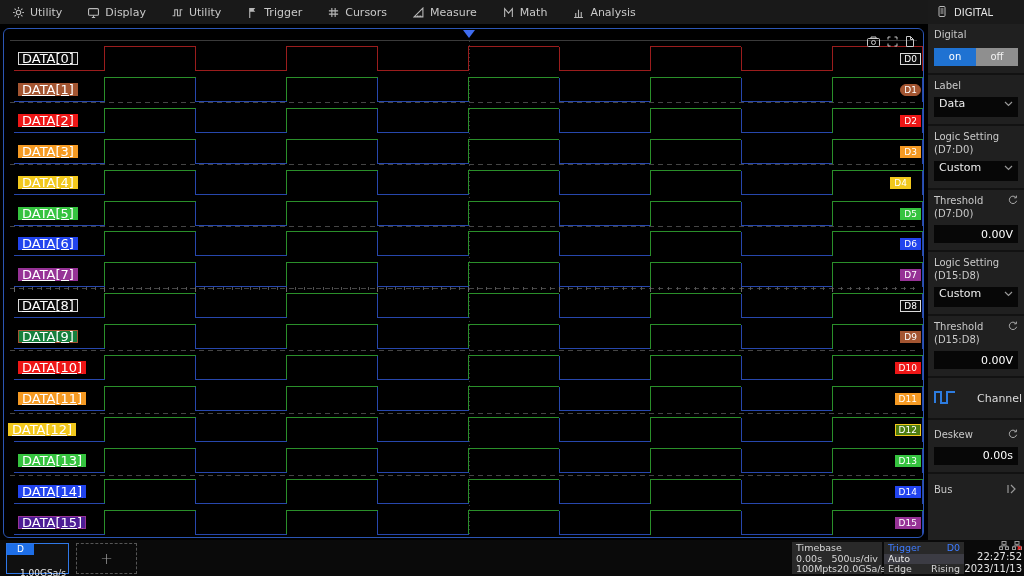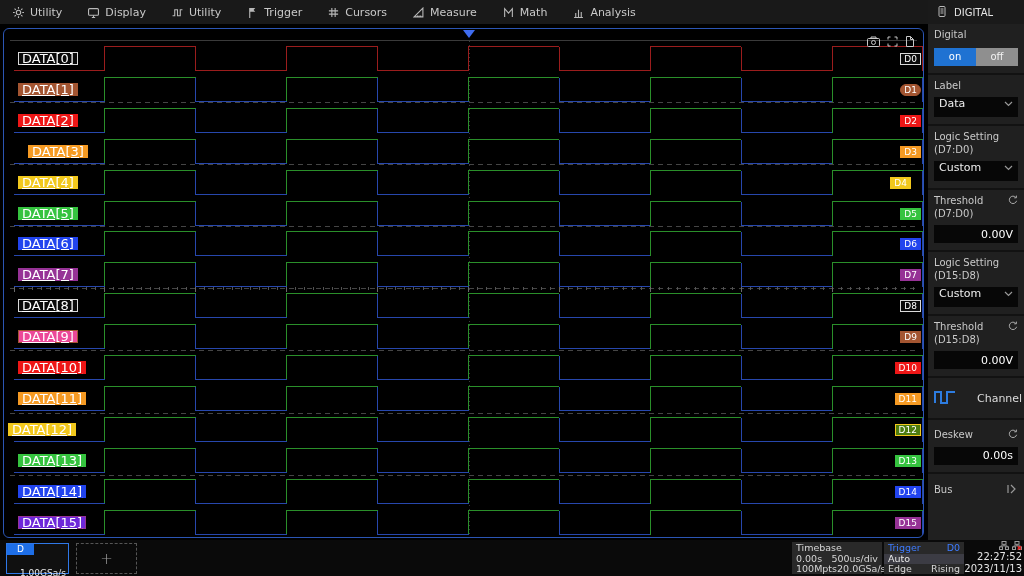--- a/index.html
+++ b/index.html
@@ -348,45 +348,45 @@
             </g>
           </svg>
       </span>
     </div>
   <div class="ch-label" style="left: 14px; top: 23px; background: rgb(10, 10, 10); border-color: rgb(217, 217, 217);">DATA[0]</div>
       <div class="ch-badge" style="right: 2px; top: 24px; background: rgb(10, 10, 10); border-color: rgb(217, 217, 217);">D0</div>
       <div class="ch-label" style="left: 14px; top: 54px; background: rgb(163, 85, 49); border-color: rgb(163, 85, 49);">DATA[1]</div>
       <div class="ch-badge" style="right: 2px; top: 55px; background: rgb(163, 85, 49); border-color: rgb(163, 85, 49); border-radius: 6px;">D1</div>
       <div class="ch-label" style="left: 14px; top: 85px; background: rgb(238, 22, 22); border-color: rgb(238, 22, 22);">DATA[2]</div>
       <div class="ch-badge" style="right: 2px; top: 86px; background: rgb(238, 22, 22); border-color: rgb(238, 22, 22);">D2</div>
-      <div class="ch-label" style="left: 24px; top: 116px; background: rgb(245, 154, 35); border-color: rgb(245, 154, 35);">DATA[3]</div>
+      <div class="ch-label" style="left: 14px; top: 116px; background: rgb(245, 154, 35); border-color: rgb(245, 154, 35);">DATA[3]</div>
       <div class="ch-badge" style="right: 2px; top: 117px; background: rgb(245, 154, 35); border-color: rgb(245, 154, 35);">D3</div>
       <div class="ch-label" style="left: 14px; top: 147px; background: rgb(242, 200, 28); border-color: rgb(242, 200, 28);">DATA[4]</div>
       <div class="ch-badge" style="right: 12px; top: 148px; background: rgb(242, 200, 28); border-color: rgb(242, 200, 28);">D4</div>
       <div class="ch-label" style="left: 14px; top: 178px; background: rgb(53, 195, 63); border-color: rgb(53, 195, 63);">DATA[5]</div>
       <div class="ch-badge" style="right: 2px; top: 179px; background: rgb(53, 195, 63); border-color: rgb(53, 195, 63);">D5</div>
       <div class="ch-label" style="left: 14px; top: 208px; background: rgb(34, 68, 238); border-color: rgb(34, 68, 238);">DATA[6]</div>
       <div class="ch-badge" style="right: 2px; top: 209px; background: rgb(34, 68, 238); border-color: rgb(34, 68, 238);">D6</div>
       <div class="ch-label" style="left: 14px; top: 239px; background: rgb(150, 50, 150); border-color: rgb(150, 50, 150);">DATA[7]</div>
       <div class="ch-badge" style="right: 2px; top: 240px; background: rgb(150, 50, 150); border-color: rgb(150, 50, 150);">D7</div>
       <div class="ch-label" style="left: 14px; top: 270px; background: rgb(10, 10, 10); border-color: rgb(217, 217, 217);">DATA[8]</div>
       <div class="ch-badge" style="right: 2px; top: 271px; background: rgb(10, 10, 10); border-color: rgb(217, 217, 217);">D8</div>
-      <div class="ch-label" style="left: 14px; top: 301px; background: #ec4899; border-color: rgb(163, 85, 49);">DATA[9]</div>
+      <div class="ch-label" style="left: 14px; top: 301px; background: #15803d; border-color: rgb(163, 85, 49);">DATA[9]</div>
       <div class="ch-badge" style="right: 2px; top: 302px; background: rgb(163, 85, 49); border-color: rgb(163, 85, 49);">D9</div>
       <div class="ch-label" style="left: 14px; top: 332px; background: rgb(238, 22, 22); border-color: rgb(238, 22, 22);">DATA[10]</div>
       <div class="ch-badge" style="right: 2px; top: 333px; background: rgb(238, 22, 22); border-color: rgb(238, 22, 22);">D10</div>
       <div class="ch-label" style="left: 14px; top: 363px; background: rgb(245, 154, 35); border-color: rgb(245, 154, 35);">DATA[11]</div>
       <div class="ch-badge" style="right: 2px; top: 364px; background: rgb(245, 154, 35); border-color: rgb(245, 154, 35);">D11</div>
       <div class="ch-label" style="left: 4px; top: 394px; background: rgb(242, 200, 28); border-color: rgb(242, 200, 28);">DATA[12]</div>
       <div class="ch-badge" style="right: 2px; top: 395px; background: #4d7c0f; border-color: rgb(242, 200, 28); text-align: right;">D12</div>
       <div class="ch-label" style="left: 14px; top: 425px; background: rgb(53, 195, 63); border-color: rgb(53, 195, 63);">DATA[13]</div>
       <div class="ch-badge" style="right: 2px; top: 426px; background: rgb(53, 195, 63); border-color: rgb(53, 195, 63);">D13</div>
       <div class="ch-label" style="left: 14px; top: 456px; background: rgb(34, 68, 238); border-color: rgb(34, 68, 238);">DATA[14]</div>
       <div class="ch-badge" style="right: 2px; top: 457px; background: rgb(34, 68, 238); border-color: rgb(34, 68, 238);">D14</div>
-      <div class="ch-label" style="left: 14px; top: 487px; background: #6d28d9; border-color: rgb(150, 50, 150);">DATA[15]</div>
+      <div class="ch-label" style="left: 14px; top: 487px; background: #4c1d95; border-color: rgb(150, 50, 150);">DATA[15]</div>
       <div class="ch-badge" style="right: 2px; top: 488px; background: rgb(150, 50, 150); border-color: rgb(150, 50, 150);">D15</div>
     </div>
 
   <div class="sidebar">
     <div class="sb-header">
       <span>
         <svg width="8" height="11" viewBox="0 0 8 11">
             <g fill="none" stroke="#b9b9b9" stroke-width="1">
               <rect x="1" y="0.5" width="6" height="10" rx="1"></rect>
               <path d="M2.5 3h3M2.5 5h3M2.5 7h3"></path>

